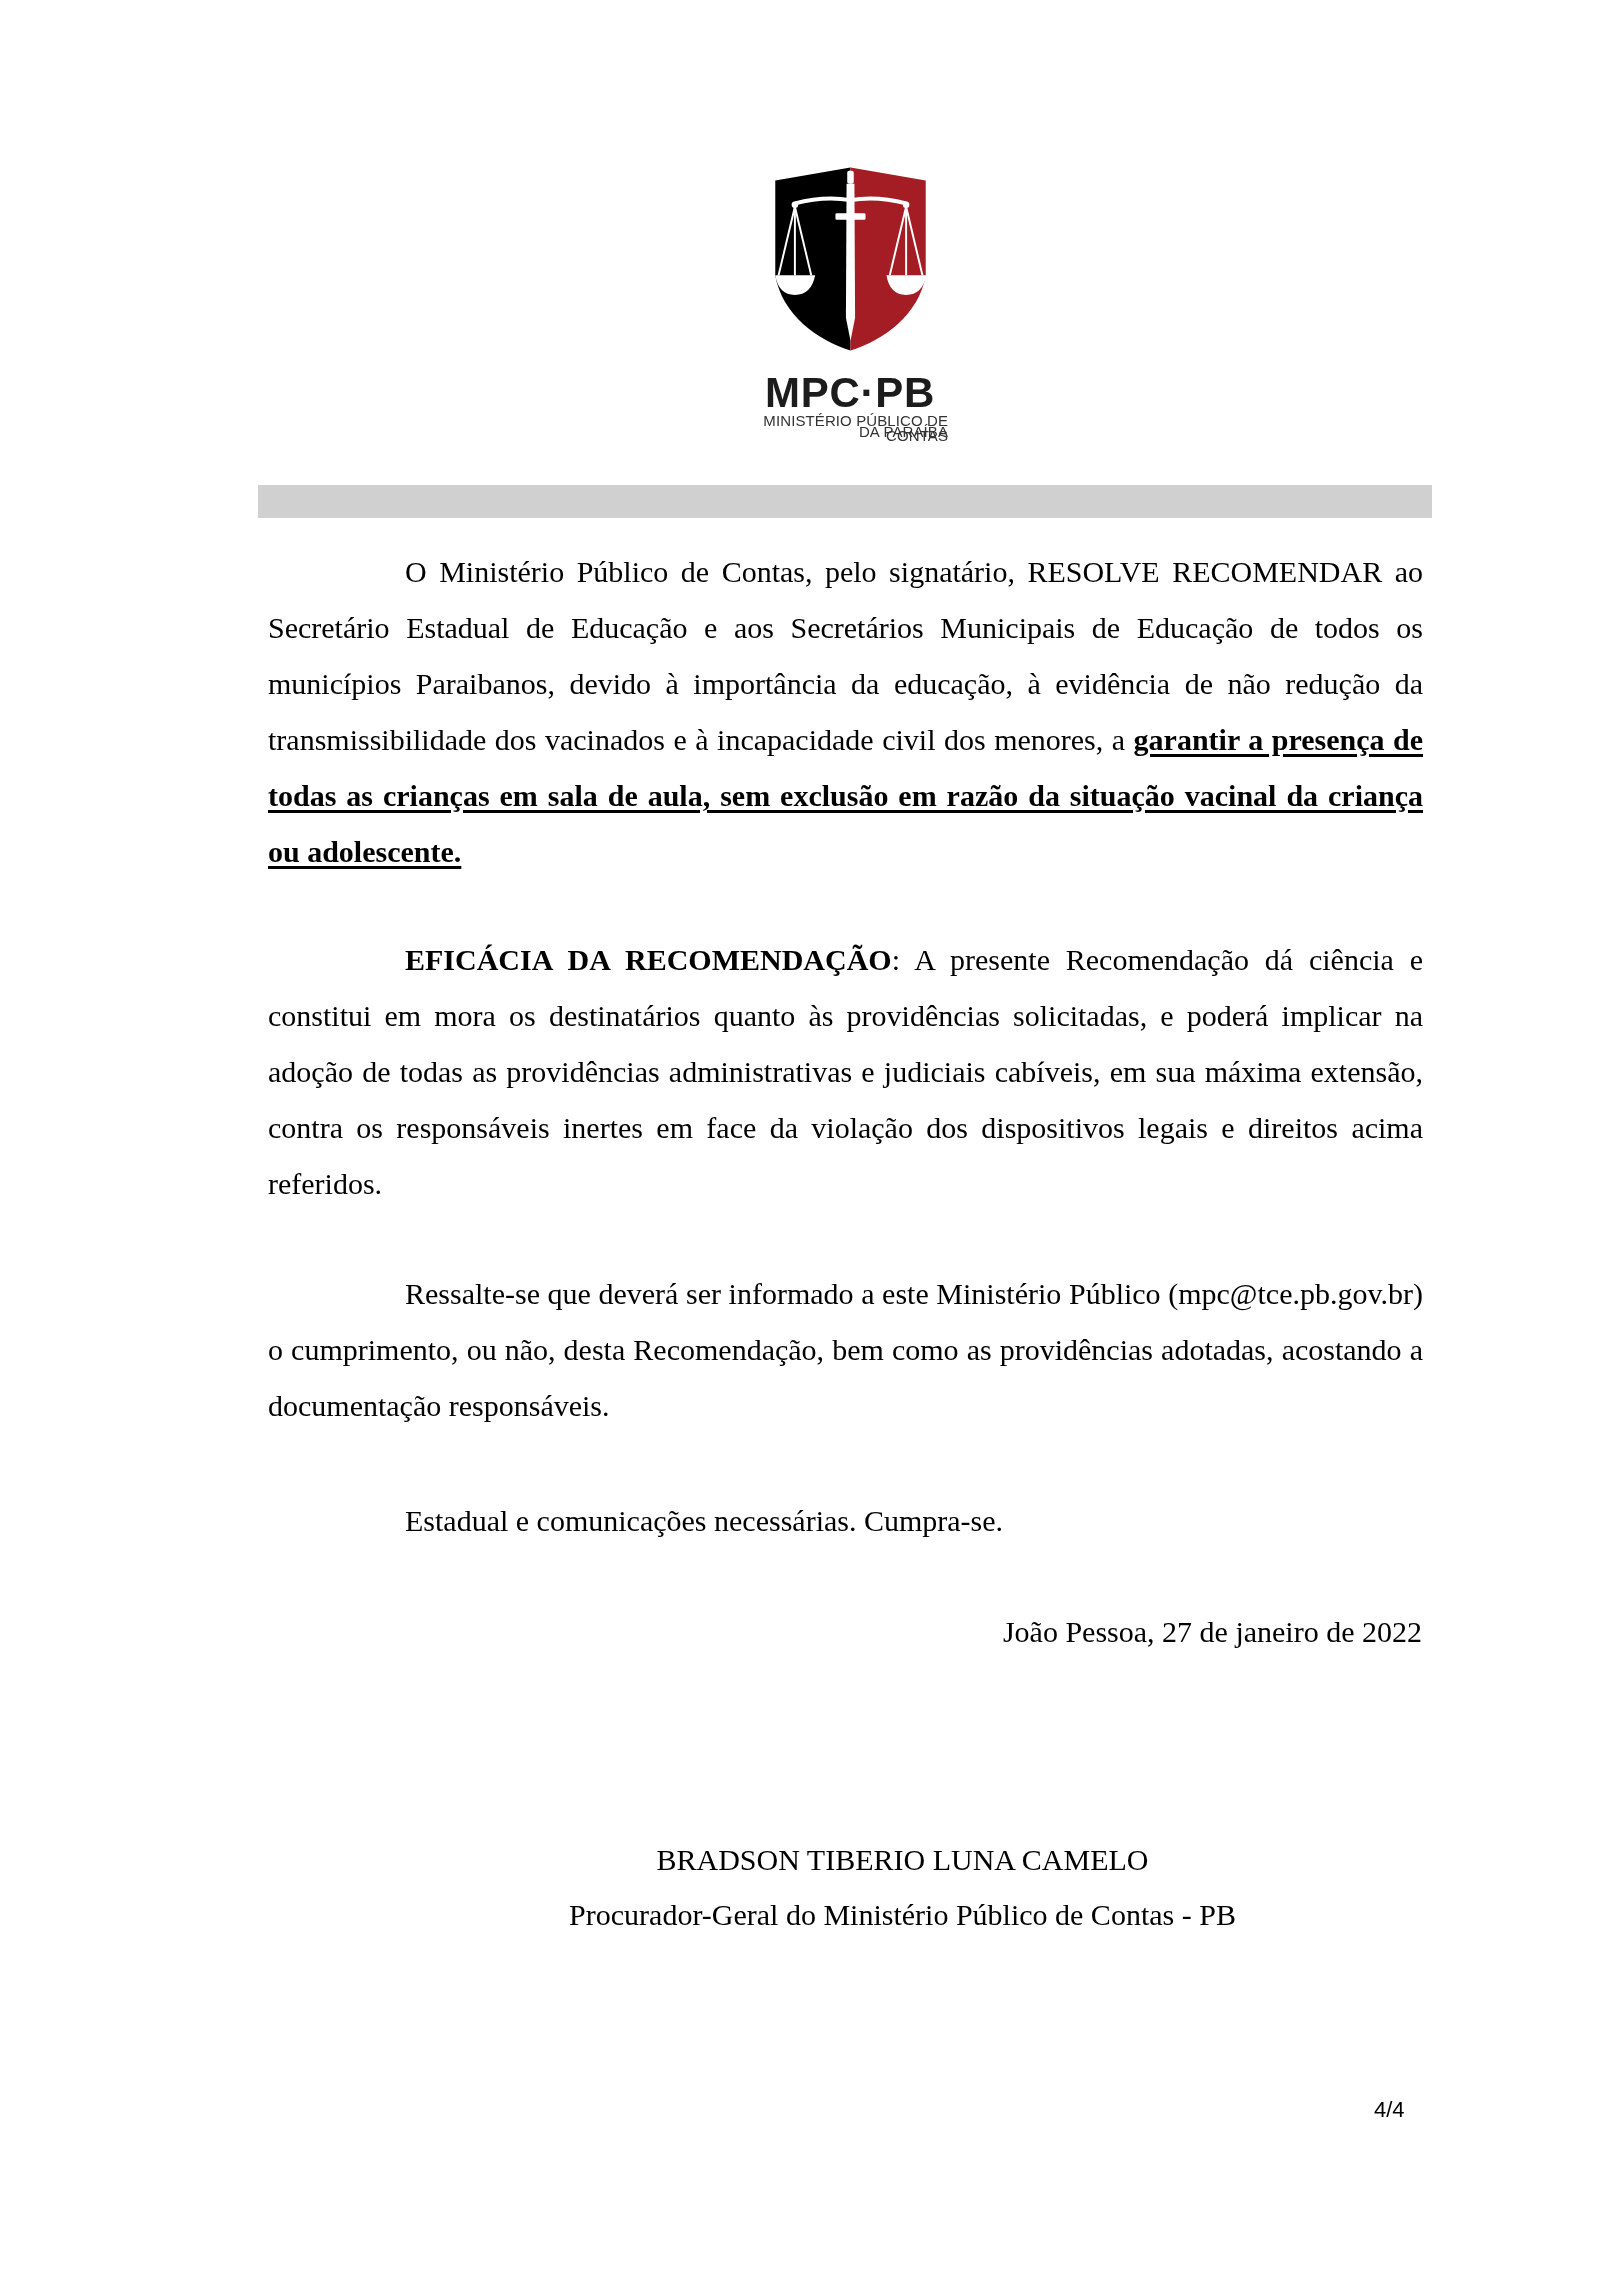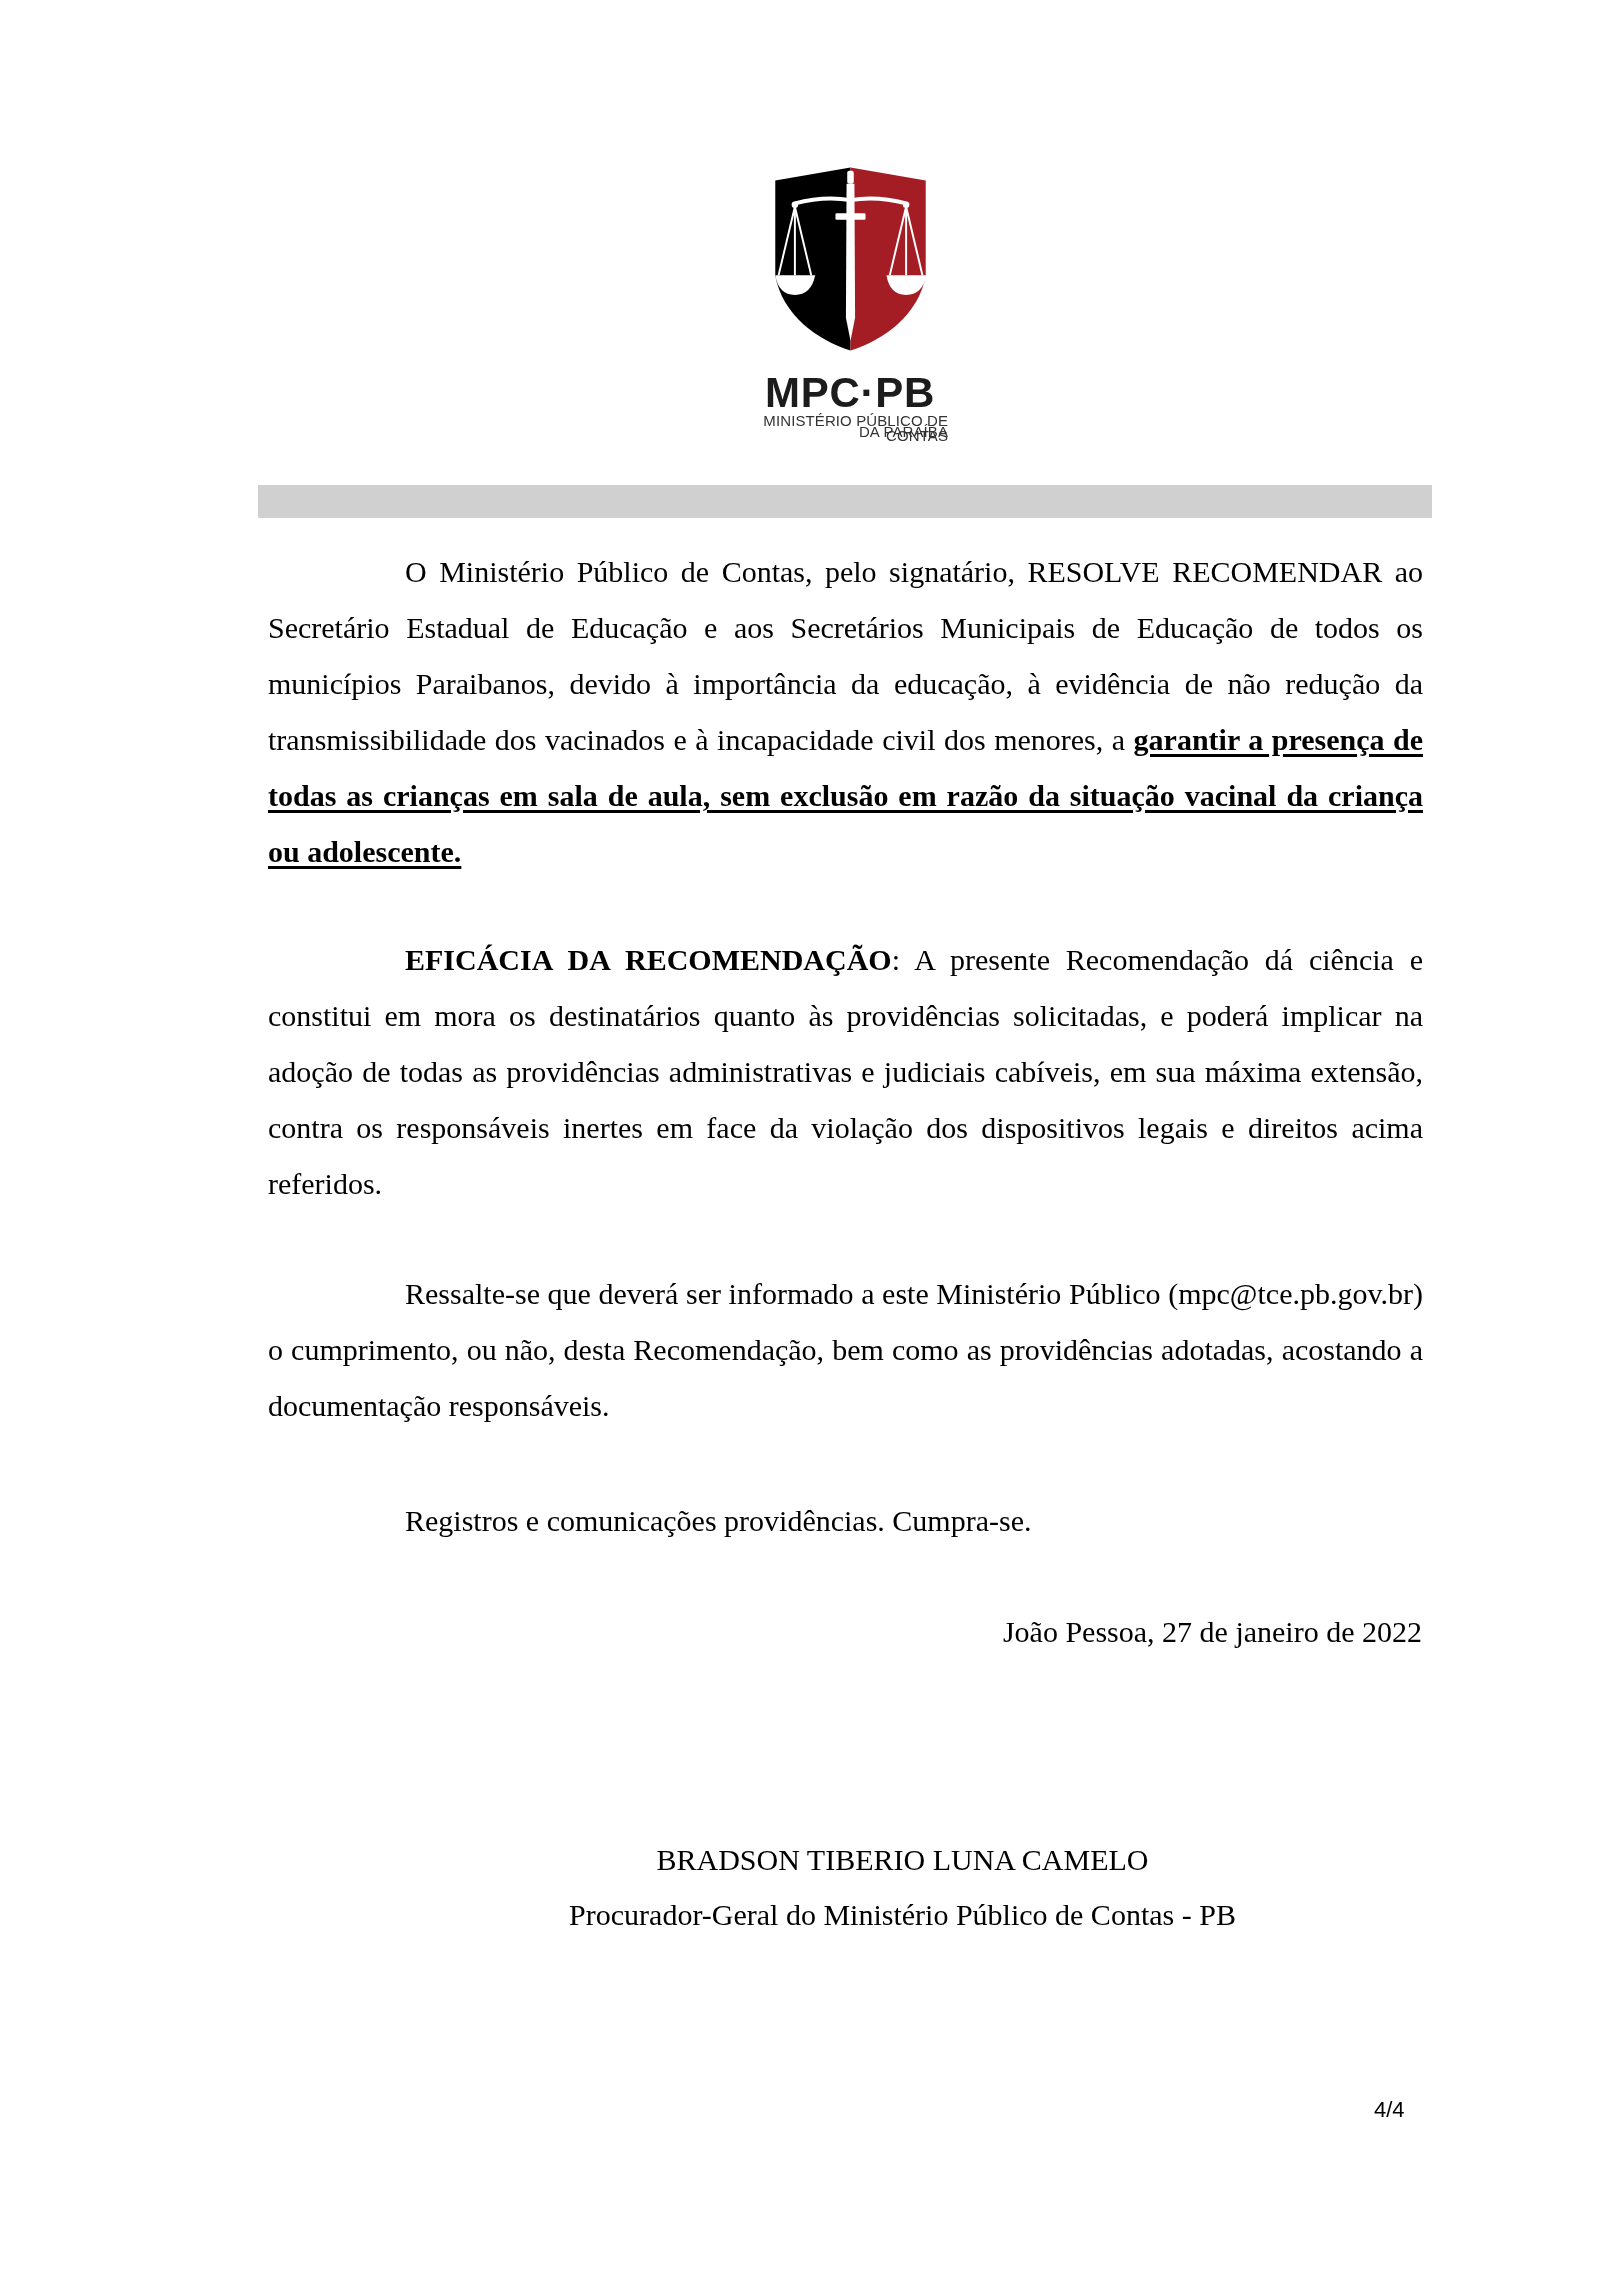--- a/index.html
+++ b/index.html
@@ -71,21 +71,21 @@
 
 <div class="body-text p2">
   <p class="para"><span class="b">EFICÁCIA DA RECOMENDAÇÃO</span><span>: A presente Recomendação dá ciência e constitui em mora os destinatários quanto às providências solicitadas, e poderá implicar na adoção de todas as providências administrativas e judiciais cabíveis, em sua máxima extensão, contra os responsáveis inertes em face da violação dos dispositivos legais e direitos acima referidos.</span></p>
 </div>
 
 <div class="body-text p3">
   <p class="para">Ressalte-se que deverá ser informado a este Ministério Público (mpc@tce.pb.gov.br) o cumprimento, ou não, desta Recomendação, bem como as providências adotadas, acostando a documentação responsáveis.</p>
 </div>
 
 <div class="body-text p4">
-  <p class="para">Registros e comunicações providências. Cumpra-se.</p>
+  <p class="para">Estadual e comunicações necessárias. Cumpra-se.</p>
 </div>
 
 <div class="dateline">João Pessoa, 27 de janeiro de 2022</div>
 
 <div class="sig name">BRADSON TIBERIO LUNA CAMELO</div>
 <div class="sig role">Procurador-Geral do Ministério Público de Contas - PB</div>
 
 <div class="page-num">4/4</div>
 
 

